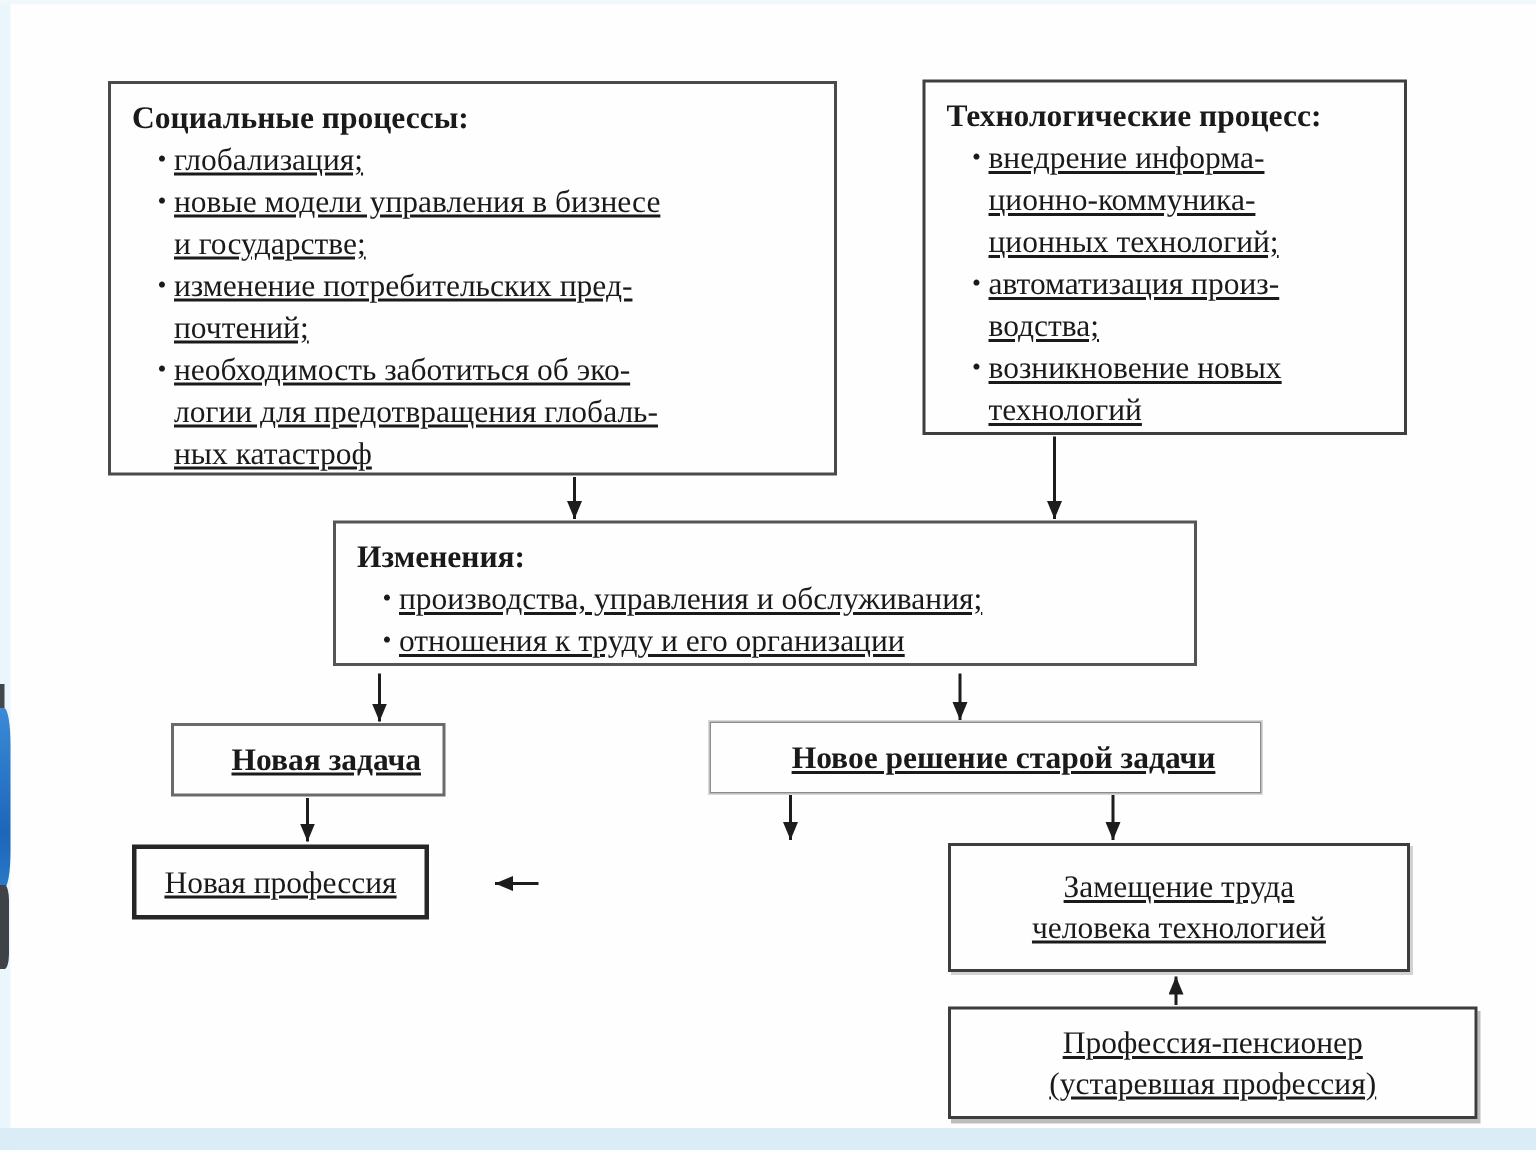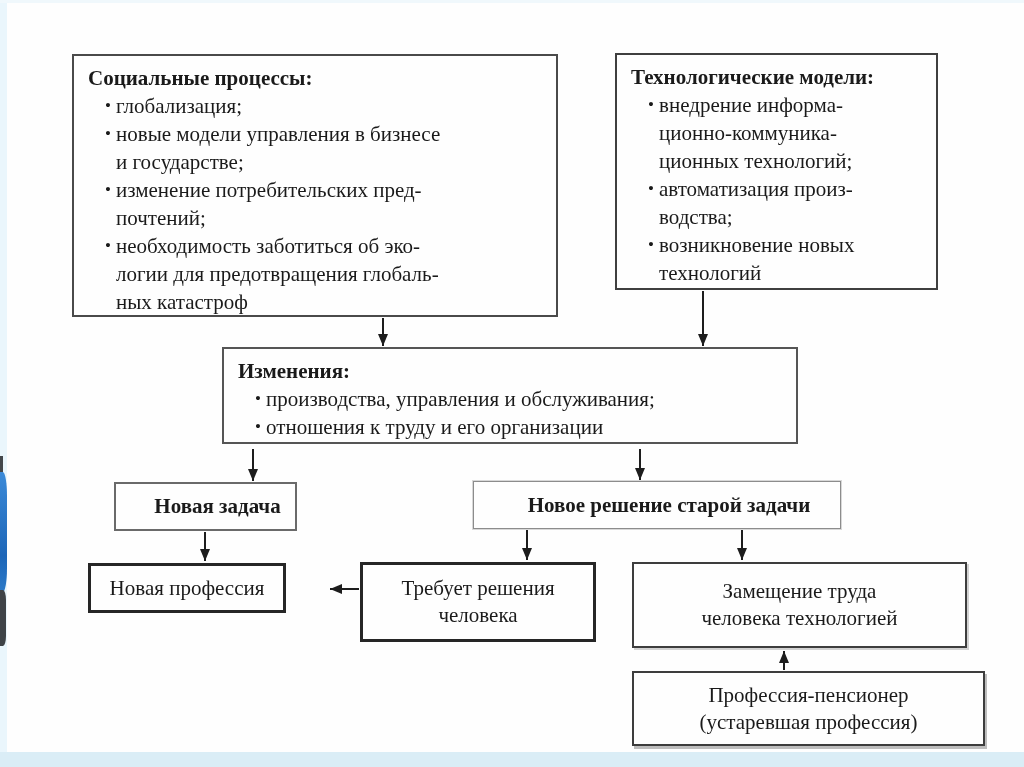--- a/index.html
+++ b/index.html
@@ -13,42 +13,42 @@
   .edge-blue{position:absolute;left:0;top:472px;width:7px;height:120px;
     background:linear-gradient(180deg,#3b8ad8 0%,#1d66b8 70%,#2b79c8 100%);
     border-radius:0 60% 60% 0/0 20% 20% 0;}
   .edge-dark{position:absolute;left:0;top:590px;width:6px;height:56px;background:#3f4347;
     border-radius:0 50% 50% 0/0 18% 18% 0;}
   .top-line{position:absolute;left:0;top:0;width:1024px;height:3px;background:#f0f8fc;}
   .bottom-band{position:absolute;left:0;top:752px;width:1024px;height:15px;background:#daedf6;}
 
   
   .dbox{position:absolute;box-sizing:border-box;background:#fefefe;border:2px solid #4a4a4a;}
-  .pre{white-space:pre-line;}
+  .pre{white-space:pre-line;text-decoration:underline;}
 
   
   .listbox{padding:8px 12px 6px 14px;font-size:21px;line-height:28px;}
   .listbox .title{font-weight:700;}
   .bullet-row{display:flex;align-items:flex-start;}
   .bullet-mark{width:16px;flex:0 0 16px;text-align:center;font-size:17px;line-height:28px;margin-left:12px;}
   .bullet-text{flex:1;}
 
   
   .labelbox{display:flex;align-items:center;justify-content:center;text-align:center;
     font-size:21px;line-height:27px;}
   .bold{font-weight:700;padding-left:24px;}
 
   #box-social{left:72px;top:54px;width:486px;height:263px;}
   #box-tech{left:615px;top:53px;width:323px;height:237px;border-color:#3f3f3f;}
   #box-changes{left:222px;top:347px;width:576px;height:97px;border-color:#555555;}
   #box-new-task{left:114px;top:482px;width:183px;height:49px;border-color:#6a6a6a;}
   #box-new-solution{left:473px;top:481px;width:368px;height:48px;border-width:1px;border-color:#8c8c8c;box-shadow:0 0 0 1px #d8d8d8;}
   #box-new-profession{left:88px;top:563px;width:198px;height:50px;border-width:3px;border-color:#262626;}
   #box-requires-human{left:360px;top:562px;width:236px;height:80px;border-width:3px;border-color:#262626;}
-  #box-replacement{left:632px;top:562px;width:335px;height:86px;border-color:#3d3d3d;box-shadow:2px 2px 0 rgba(130,130,130,.35);}
+  #box-replacement{left:632px;top:562px;width:308px;height:86px;border-color:#3d3d3d;box-shadow:2px 2px 0 rgba(130,130,130,.35);}
   #box-retired{left:632px;top:671px;width:353px;height:75px;border-color:#3d3d3d;box-shadow:2px 3px 0 rgba(110,110,110,.45);}
 
   svg.arrows{position:absolute;left:0;top:0;width:1024px;height:767px;pointer-events:none;}
   svg.arrows line{stroke:#1d1d1d;stroke-width:2;}
 </style>
 </head>
 <body>
 
 <div class="slide">
 
@@ -94,21 +94,21 @@
     </div>
     <div class="bullet-row">
       <span class="bullet-mark">•</span>
       <span class="bullet-text pre">необходимость заботиться об эко-
 логии для предотвращения глобаль-
 ных катастроф</span>
     </div>
   </div>
 
   <div class="dbox listbox" id="box-tech">
-    <div class="title">Технологические модели:</div>
+    <div class="title">Технологические процесс:</div>
     <div class="bullet-row">
       <span class="bullet-mark">•</span>
       <span class="bullet-text pre">внедрение информа-
 ционно-коммуника-
 ционных технологий;</span>
     </div>
     <div class="bullet-row">
       <span class="bullet-mark">•</span>
       <span class="bullet-text pre">автоматизация произ-
 водства;</span>
@@ -137,24 +137,20 @@
   </div>
 
   <div class="dbox labelbox bold" id="box-new-solution">
     <span class="pre">Новое решение старой задачи</span>
   </div>
 
   <div class="dbox labelbox" id="box-new-profession">
     <span class="pre">Новая профессия</span>
   </div>
 
-  <div class="dbox labelbox" id="box-requires-human">
-    <span class="pre">Требует решения
-человека</span>
-  </div>
 
   <div class="dbox labelbox" id="box-replacement">
     <span class="pre">Замещение труда
 человека технологией</span>
   </div>
 
   <div class="dbox labelbox" id="box-retired">
     <span class="pre">Профессия-пенсионер
 (устаревшая профессия)</span>
   </div>

